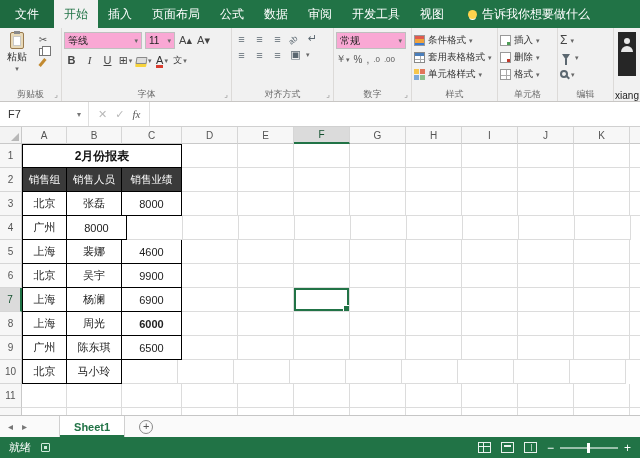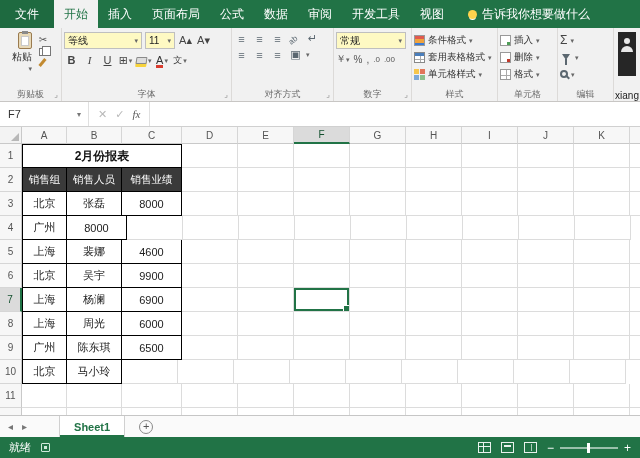--- a/index.html
+++ b/index.html
@@ -18,33 +18,33 @@
 
 
 .ribbon{height:74px;background:#f1f1f1;border-bottom:1px solid #c8c6c4;display:flex;flex-shrink:0}
 .rgroup{display:flex;flex-direction:column;border-right:1px solid #dcdad8;padding:2px 2px 0;flex-shrink:0}
 .rg-content{flex:1;display:flex;align-items:flex-start;gap:3px;padding-top:2px}
 .rg-content.col{flex-direction:column;gap:3px;align-items:stretch}
 .rg-label{height:15px;font-size:9px;color:#6a6a6a;display:flex;align-items:flex-end;justify-content:center;gap:2px;position:relative}
 .launcher{position:absolute;right:1px;bottom:2px;font-size:8px;color:#888}
 .dd{font-size:7px;color:#666;line-height:1}
 
-.paste{display:flex;flex-direction:column;align-items:flex-end;width:30px;gap:1px;cursor:default}
+.paste{display:flex;flex-direction:column;align-items:center;width:30px;gap:1px;cursor:default}
 .clipboard-icon{width:14px;height:17px;border:1px solid #9a7b4f;background:#e8d9b8;border-radius:2px;position:relative}
 .clipboard-icon::before{content:"";position:absolute;left:3px;top:-2px;width:6px;height:3px;background:#8a8a8a}
 .clipboard-icon::after{content:"";position:absolute;left:2px;top:3px;right:2px;bottom:2px;background:#fff;border:1px solid #c9c9c9}
 .plabel{font-size:10px;color:#333}
 .clip-col{display:flex;flex-direction:column;gap:2px;padding-top:1px}
 .mini{width:16px;height:13px;display:flex;align-items:center;justify-content:center;font-size:10px;color:#555}
 .copy2{position:relative;width:7px;height:8px;border:1px solid #777;background:#fff;margin-left:4px}
 .copy2::after{content:"";position:absolute;left:2px;top:-3px;width:7px;height:8px;border:1px solid #777;background:#fff}
 .brush{width:3px;height:9px;background:#c28a30;transform:rotate(40deg);margin-left:6px}
 
 .frow{display:flex;align-items:center;gap:3px}
-.combo{display:flex;justify-content:space-between;align-items:center;background:#fef9c3;border:1px solid #bfbfbf;height:17px;padding:0 3px;font-size:10px;color:#222}
+.combo{display:flex;justify-content:space-between;align-items:center;background:#f9a8d4;border:1px solid #bfbfbf;height:17px;padding:0 3px;font-size:10px;color:#222}
 .tbtn{min-width:15px;height:16px;display:inline-flex;align-items:center;justify-content:center;font-size:11px;color:#444;gap:1px;cursor:default}
 .tbtn.bld{font-weight:bold}
 .tbtn.itl{font-style:italic;font-family:"Liberation Serif",serif}
 .tbtn.und{text-decoration:underline}
 .bucket{width:11px;height:7px;border:1px solid #8a8a8a;border-radius:1px;background:#ddd;transform:skewX(-8deg);display:inline-block;box-shadow:0 3px 0 0 #f7d33c}
 .fcol{font-size:11px;color:#333;box-shadow:0 3px 0 0 #d83b2d;line-height:9px;display:inline-block}
 
 .al-icon{font-size:11px;color:#5b6770;width:15px;text-align:center}
 .orient{display:inline-block;transform:rotate(-40deg);font-size:8px;color:#5b6770;width:14px}
 
@@ -463,21 +463,21 @@
           <div class="cell" style="width: 56px;"></div>
           <div class="cell" style="width: 56px;"></div>
           <div class="cell" style="width: 56px;"></div>
           <div class="cell" style="width: 56px;"></div>
           <div class="cell" style="width: 56px;"></div>
         </div>
         <div class="grow">
           <div class="row-h">8</div>
           <div class="cell c-td b-left" style="width: 45px;">上海</div>
           <div class="cell c-td" style="width: 55px;">周光</div>
-          <div class="cell c-td" style="width: 60px;">6000</div>
+          <div class="cell c-td" style="width: 60px; font-weight: bold;">6000</div>
           <div class="cell" style="width: 56px;"></div>
           <div class="cell" style="width: 56px;"></div>
           <div class="cell" style="width: 56px;"></div>
           <div class="cell" style="width: 56px;"></div>
           <div class="cell" style="width: 56px;"></div>
           <div class="cell" style="width: 56px;"></div>
           <div class="cell" style="width: 56px;"></div>
           <div class="cell" style="width: 56px;"></div>
           <div class="cell" style="width: 56px;"></div>
         </div>

